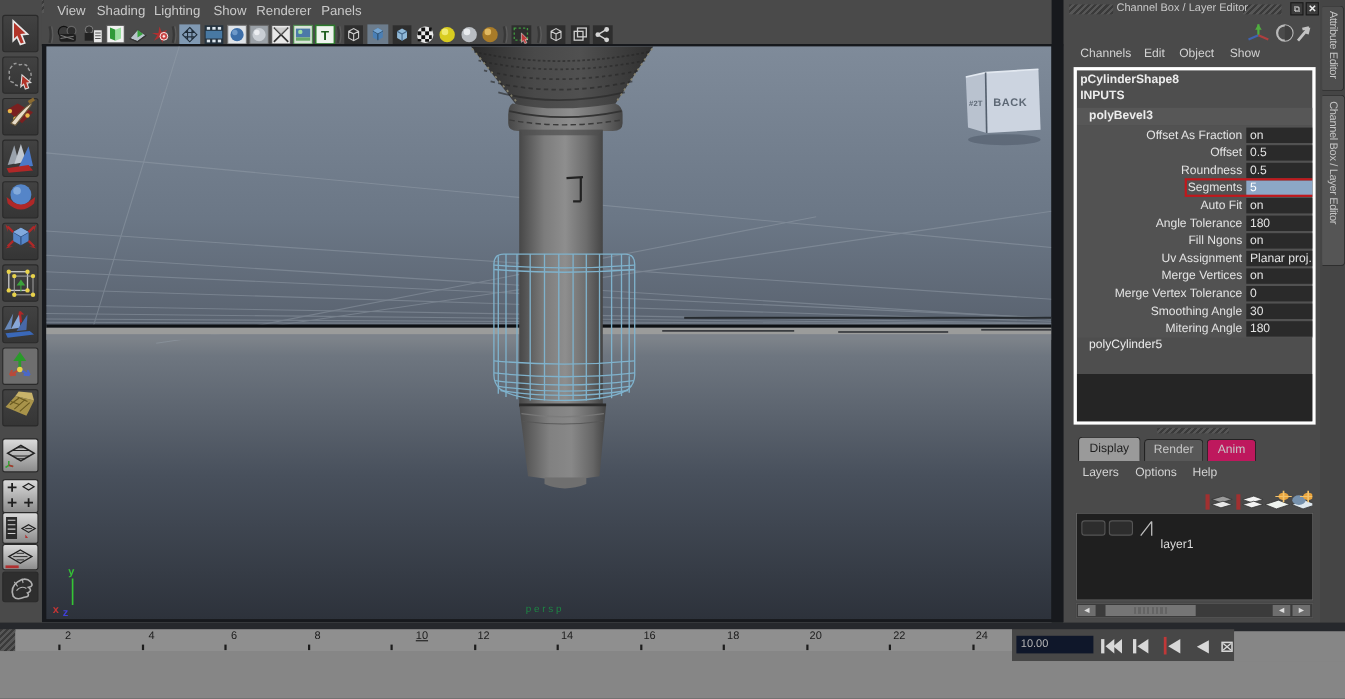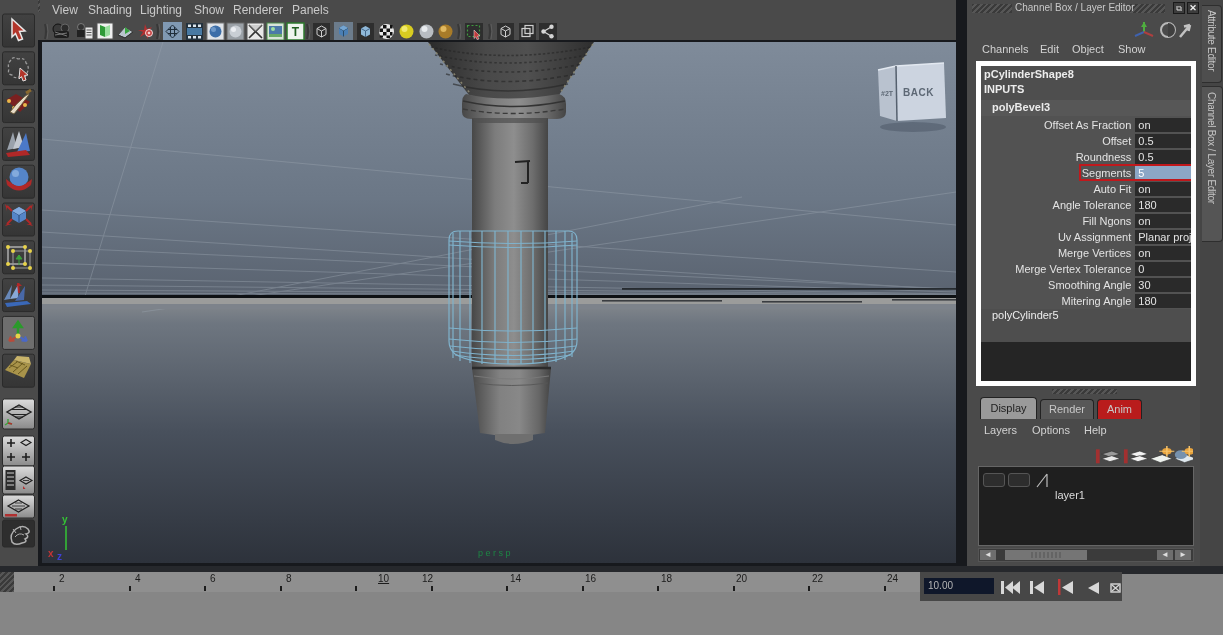--- a/index.html
+++ b/index.html
@@ -464,21 +464,21 @@
       <path d="M48,19 L58,7 M58,7 l-6,1.5 M58,7 l-1.5,6" stroke="#c2c2c2" stroke-width="2.5" fill="none"></path>
     </svg>
 
     <div class="abs" style="left:0;top:43px;color:#d2d2d2;font-size:11px;">
       <span class="abs" style="left:15px;">Channels</span>
         <span class="abs" style="left:73px;">Edit</span>
         <span class="abs" style="left:105px;">Object</span>
         <span class="abs" style="left:151px;">Show</span>
     </div>
 
-    <div class="abs" style="left:9px;top:61px;width:220px;height:325px;background:#4e4e4e;border:5px solid #ffffff;overflow:hidden;">
+    <div class="abs" style="left:9px;top:61px;width:220px;height:325px;background:#4e4e4e;border:3px solid #ffffff;overflow:hidden;">
       <div class="abs" style="left:3px;top:2px;color:#ececec;font-size:11px;font-weight:bold;">pCylinderShape8</div>
       <div class="abs" style="left:3px;top:17px;color:#ececec;font-size:11px;font-weight:bold;">INPUTS</div>
       <div class="abs" style="left:0;top:34px;width:218px;height:16px;background:#575757;"></div>
       <div class="abs" style="left:11px;top:35px;color:#ececec;font-size:11px;font-weight:bold;">polyBevel3</div>
       <div class="abs" style="left:0;top:50px;width:218px;height:193px;background:#525252;"></div>
       <div id="chrows" class="abs" style="left:0;top:51px;width:218px;font-size:11px;color:#e3e3e3;">
         <div class="crow">
             <span class="clab">Offset As Fraction</span>
             <span class="cval">on</span>
           </div>
@@ -529,21 +529,21 @@
           </div>
       </div>
       <div class="abs" style="left:11px;top:243px;color:#ececec;font-size:11px;font-weight:normal;">polyCylinder5</div>
       <div class="abs" style="left:0;top:276px;width:218px;height:47px;background:#252525;"></div>
     </div>
 
     <div class="abs hatch" style="left:85px;top:389px;width:65px;height:5px;"></div>
 
     <div class="abs" style="left:13px;top:397px;width:57px;height:22px;background:#9a9a9a;border:1px solid #222;border-bottom:none;border-radius:4px 4px 0 0;color:#1e1e1e;font-size:11px;text-align:center;padding-top:4px;">Display</div>
     <div class="abs" style="left:73px;top:399px;width:54px;height:20px;background:#585858;border:1px solid #222;border-bottom:none;border-radius:4px 4px 0 0;color:#c7c7c7;font-size:11px;text-align:center;padding-top:3px;">Render</div>
-    <div class="abs" style="left:130px;top:399px;width:45px;height:20px;background:#b91c1c;border:1px solid #222;border-bottom:none;border-radius:4px 4px 0 0;color:#c7c7c7;font-size:11px;text-align:center;padding-top:3px;">Anim</div>
+    <div class="abs" style="left:130px;top:399px;width:45px;height:20px;background:#be185d;border:1px solid #222;border-bottom:none;border-radius:4px 4px 0 0;color:#c7c7c7;font-size:11px;text-align:center;padding-top:3px;">Anim</div>
 
     <div class="abs" style="left:0;top:424px;color:#d2d2d2;font-size:11px;">
         <span class="abs" style="left:17px;">Layers</span>
         <span class="abs" style="left:65px;">Options</span>
         <span class="abs" style="left:117px;">Help</span>
       </div>
 
     <svg class="abs" style="left:128px;top:446px;" width="98" height="20" viewBox="0 0 105 30" preserveAspectRatio="none">
       <g>
         <rect x="1" y="5" width="4" height="21" fill="#a23030"></rect>
@@ -588,21 +588,21 @@
 
   <div class="abs" style="left:0;top:566px;width:1223px;height:8px;background:#26282c;"></div>
 
   <div class="abs hatch" style="left:0;top:572px;width:14px;height:20px;"></div>
   <div id="timeline" class="abs" style="left:14px;top:572px;width:906px;height:20px;background:#8f8f8f;color:#1c1c1c;font-size:10px;">
     <span class="abs" style="left:45px;top:1px;">2</span>
       <span class="abs" style="left:121px;top:1px;">4</span>
       <span class="abs" style="left:196px;top:1px;">6</span>
       <span class="abs" style="left:272px;top:1px;">8</span>
       <span class="abs" style="left:364px;top:1px;text-decoration:underline;">10</span>
-      <span class="abs" style="left:408px;top:1px;">12</span>
+      <span class="abs" style="left:420px;top:1px;">12</span>
       <span class="abs" style="left:496px;top:1px;">14</span>
       <span class="abs" style="left:571px;top:1px;">16</span>
       <span class="abs" style="left:647px;top:1px;">18</span>
       <span class="abs" style="left:722px;top:1px;">20</span>
       <span class="abs" style="left:798px;top:1px;">22</span>
       <span class="abs" style="left:873px;top:1px;">24</span>
     <svg class="abs" style="left:0;top:0;" width="906" height="20" viewBox="0 0 906 20">
       <g fill="#1c1c1c">
           <rect x="39" y="14" width="2" height="5"></rect>
           <rect x="115" y="14" width="2" height="5"></rect>

